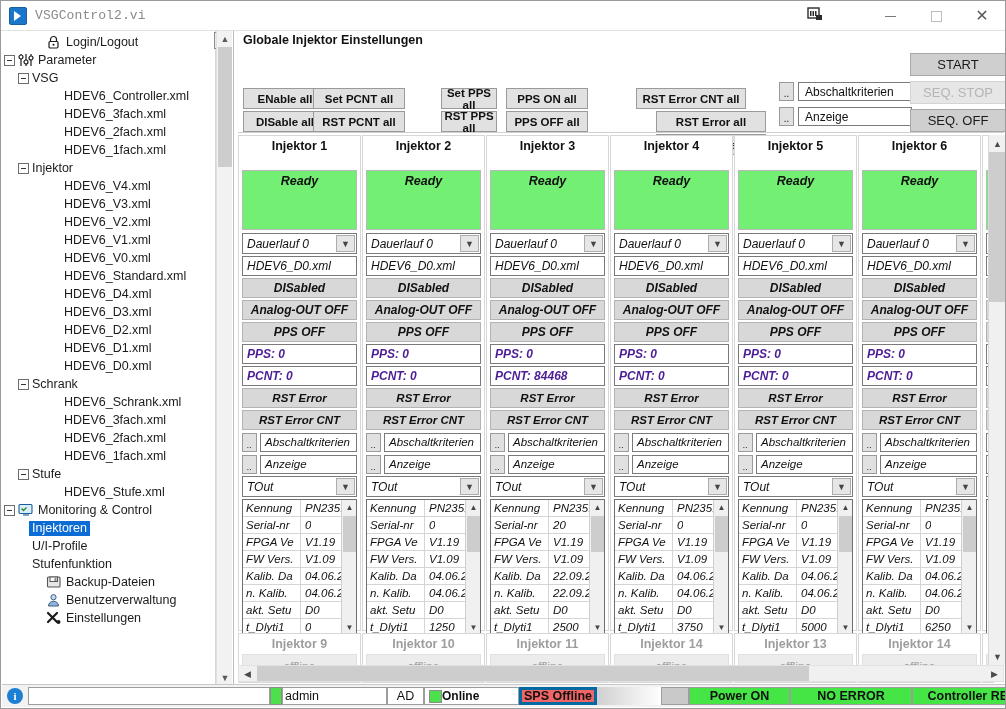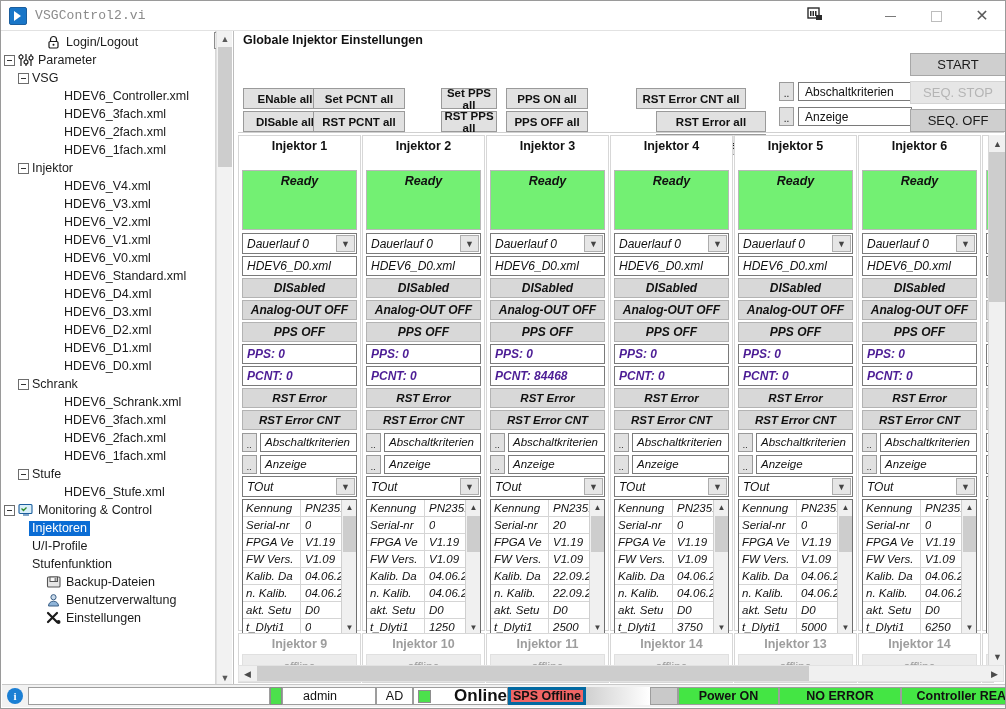--- a/index.html
+++ b/index.html
@@ -388,39 +388,39 @@
   }
   .sb-msg {
     flex: 0 0 auto; width: 242px; background: #ffffff;
     border: 1px solid #9d9d9d; margin: 2px 0;
   }
   .sb-led {
     width: 12px; margin: 2px 0; background: #4ce04c; border: 1px solid #8d8d8d;
     flex: 0 0 auto;
   }
   .sb-user {
-    width: 94px; background: #ffffff; border: 1px solid #9d9d9d; margin: 2px 0;
-    display: flex; align-items: center; padding-left: 20px;
+    width: 105px; background: #ffffff; border: 1px solid #9d9d9d; margin: 2px 0;
+    display: flex; align-items: center; padding-left: 2px;
     font-size: 12.5px; color: #111; flex: 0 0 auto;
   }
   .sb-ad {
     width: 37px; background: #ffffff; border: 1px solid #9d9d9d; margin: 2px 0;
     display: flex; align-items: center; justify-content: center;
     font-size: 12.5px; color: #111; flex: 0 0 auto;
   }
   .sb-online {
     width: 95px; background: #ffffff; border: 1px solid #9d9d9d; margin: 2px 0;
     display: flex; align-items: center; flex: 0 0 auto;
   }
   .sb-online .dot {
     width: 13px; height: 13px; background: #4ce04c; border: 1px solid #8d8d8d;
     margin-left: 4px; flex: 0 0 auto;
   }
   .sb-online .lb {
-    flex: 1 1 auto; text-align: right; font-size: 17px; font-weight: bold; color: #111;
+    flex: 1 1 auto; text-align: left; font-size: 12px; font-weight: bold; color: #111;
   }
   .sb-sps {
     width: 78px; background: #f06565; border: 3px solid #0369a1; margin: 2px 0;
     display: flex; align-items: center; justify-content: center;
     font-size: 12.5px; font-weight: bold; color: #111; flex: 0 0 auto;
   }
   .sb-gap {
     width: 64px; background: linear-gradient(to right,#d0d0d0,#ffffff);
     margin: 2px 0; flex: 0 0 auto;
   }

